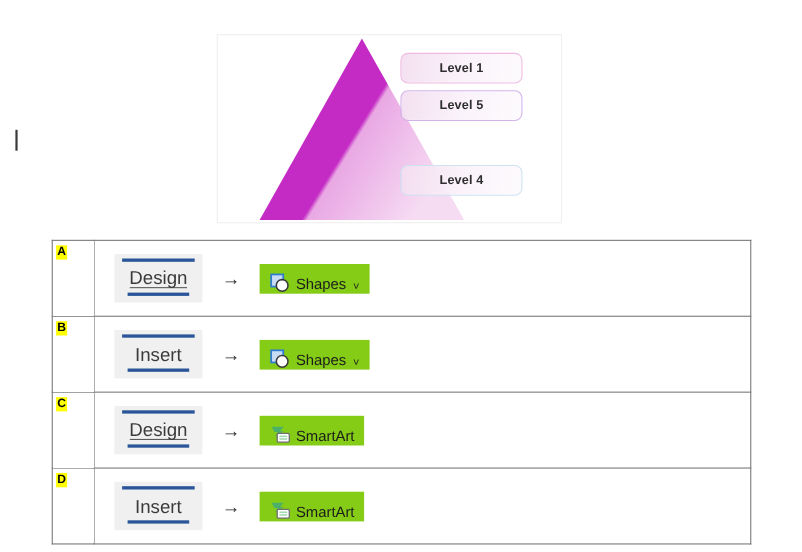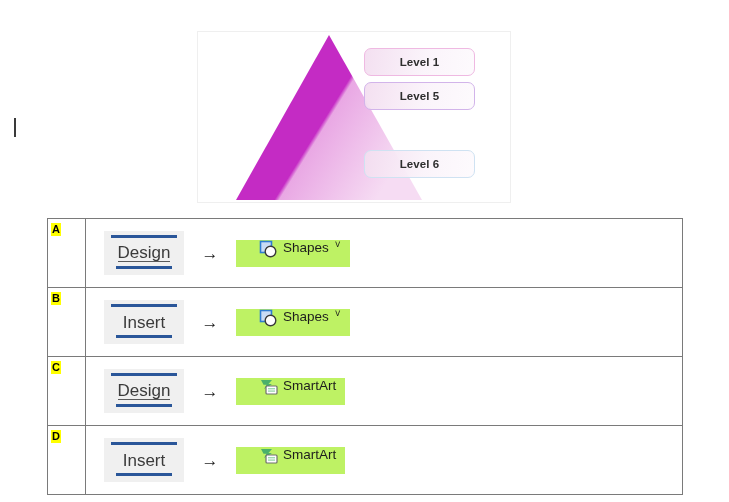--- a/index.html
+++ b/index.html
@@ -172,25 +172,25 @@
     text-align: center;
     font-size: 17px;
     color: #1c1c1c;
     line-height: 1;
   }
 
   
   .ribbon-cmd {
     flex: 0 0 auto;
     height: 27px;
-    background: #bef264;
+    background: #84cc16;
     display: inline-flex;
-    align-items: flex-start;
+    align-items: flex-end;
     gap: 4px;
-    padding: 0 9px 0 23px;
+    padding: 0 9px 0 9px;
   }
   .ribbon-cmd .cmd-label {
     font-size: 13.5px;
     color: #1d1d1d;
     line-height: 16px;
     white-space: nowrap;
   }
   .ribbon-cmd .chevron {
     font-size: 10px;
     color: #1d1d1d;
@@ -223,21 +223,21 @@
   </div>
 
   <div class="level-list">
     <div class="level-box lv1">
       <span class="level-label">Level 1</span>
     </div>
     <div class="level-box lv2">
       <span class="level-label">Level 5</span>
     </div>
     <div class="level-box lv4">
-      <span class="level-label">Level 6</span>
+      <span class="level-label">Level 4</span>
     </div>
   </div>
 </div>
 
 <table class="options-table">
   <colgroup>
     <col class="col-letter">
     <col class="col-answer">
   </colgroup>
   <tbody>

